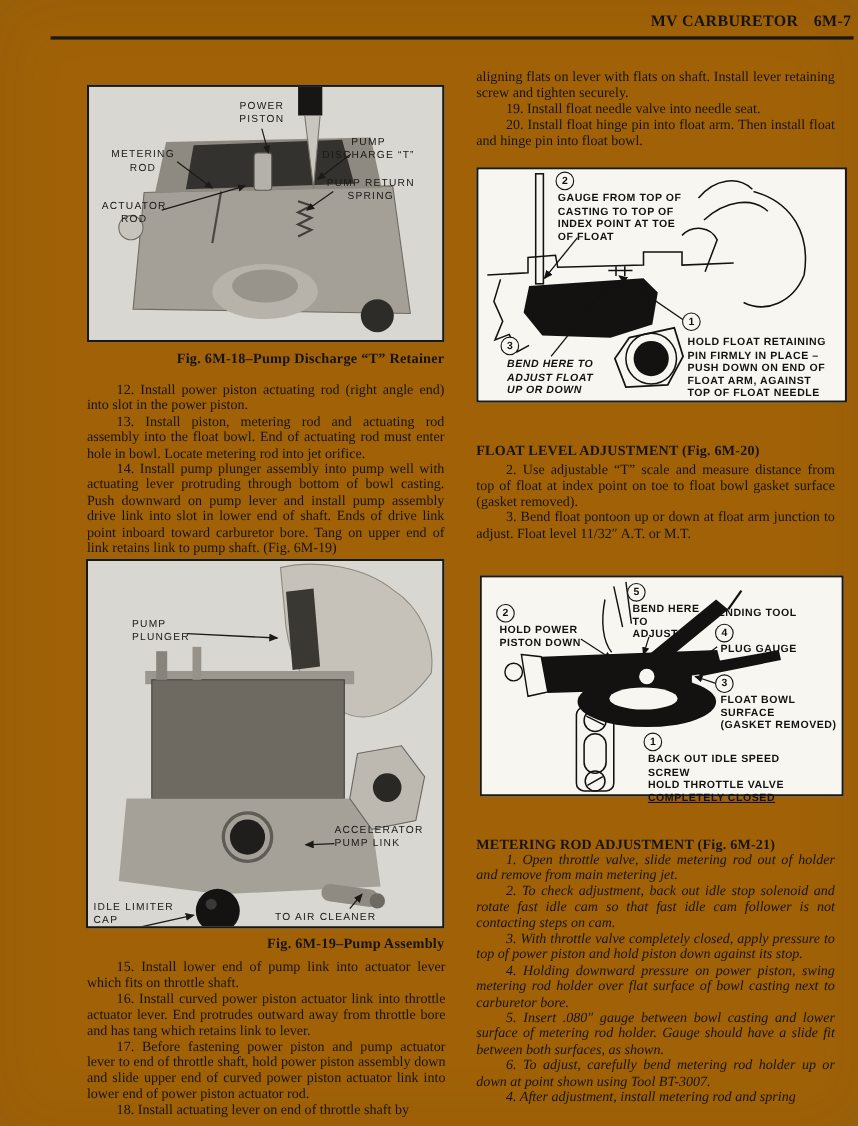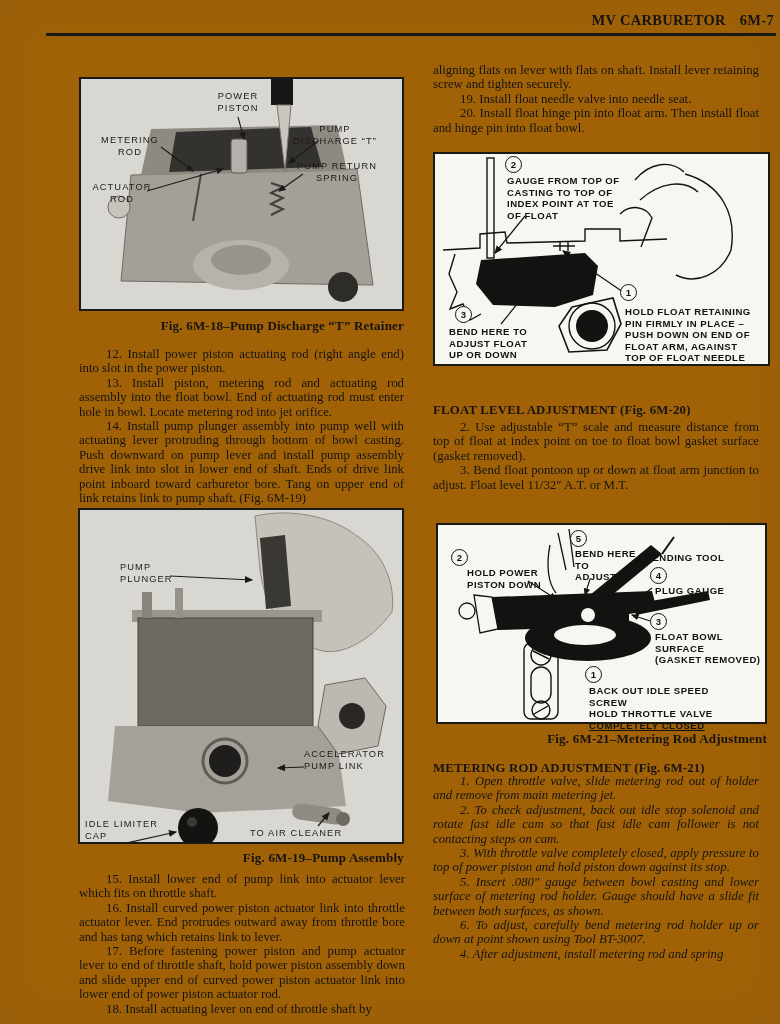--- a/index.html
+++ b/index.html
@@ -180,21 +180,21 @@
         <line x1="188" y1="138" x2="128" y2="97" marker-end="url(#a20)"></line>
         <line x1="66" y1="170" x2="116" y2="108" marker-end="url(#a20)"></line>
       </g>
     </svg>
     <div class="circ" style="left:70px;top:2px;">2</div>
     <div class="llabel" style="left:72px;top:21px;width:120px;">GAUGE FROM TOP OF
 CASTING TO TOP OF
 INDEX POINT AT TOE
 OF FLOAT</div>
     <div class="circ" style="left:20px;top:152px;">3</div>
-    <div class="llabel" style="left:14px;top:172px;width:96px;">BEND HERE TO
+    <div class="llabel" style="left:26px;top:172px;width:96px;font-style:italic;">BEND HERE TO
 ADJUST FLOAT
 UP OR DOWN</div>
     <div class="circ" style="left:185px;top:130px;">1</div>
     <div class="llabel" style="left:190px;top:152px;width:138px;">HOLD FLOAT RETAINING
 PIN FIRMLY IN PLACE –
 PUSH DOWN ON END OF
 FLOAT ARM, AGAINST
 TOP OF FLOAT NEEDLE</div>
   </div>
 
@@ -243,38 +243,38 @@
         <line x1="212" y1="96" x2="194" y2="90" marker-end="url(#a21)"></line>
         <line x1="209" y1="33" x2="196" y2="38"></line>
       </g>
     </svg>
     <div class="circ" style="left:132px;top:5px;">5</div>
     <div class="llabel" style="left:137px;top:23px;width:64px;">BEND HERE
 TO
 ADJUST</div>
     <div class="llabel" style="left:207px;top:27px;width:90px;">BENDING TOOL</div>
     <div class="circ" style="left:13px;top:24px;">2</div>
-    <div class="llabel" style="left:29px;top:42px;width:82px;">HOLD POWER
+    <div class="llabel" style="left:16px;top:42px;width:82px;">HOLD POWER
 PISTON DOWN</div>
     <div class="circ" style="left:212px;top:42px;">4</div>
     <div class="llabel" style="left:217px;top:60px;width:80px;">PLUG GAUGE</div>
     <div class="circ" style="left:212px;top:88px;">3</div>
     <div class="llabel" style="left:217px;top:106px;width:112px;">FLOAT BOWL
 SURFACE
 (GASKET REMOVED)</div>
     <div class="circ" style="left:147px;top:141px;">1</div>
     <div class="llabel" style="left:151px;top:160px;width:150px;"><span>BACK OUT IDLE SPEED SCREW
 HOLD THROTTLE VALVE</span>
 <span class="ul">COMPLETELY CLOSED</span></div>
   </div>
-  <div class="caption" style="left:436px;top:731px;width:331px;">Fig. 6M-21–Metering Rod Adjustment</div>
 
   <div class="sechead" style="left:433px;top:761px;">METERING ROD ADJUSTMENT (Fig. 6M-21)</div>
   <div class="tblock" style="left:433px;top:774px;width:326px;font-style:italic;">
     <p>1. Open throttle valve, slide metering rod out of holder and remove from main metering jet.</p>
     <p>2. To check adjustment, back out idle stop solenoid and rotate fast idle cam so that fast idle cam follower is not contacting steps on cam.</p>
     <p>3. With throttle valve completely closed, apply pressure to top of power piston and hold piston down against its stop.</p>
+    <p>4. Holding downward pressure on power piston, swing metering rod holder over flat surface of bowl casting next to carburetor bore.</p>
     <p>5. Insert .080″ gauge between bowl casting and lower surface of metering rod holder. Gauge should have a slide fit between both surfaces, as shown.</p>
     <p>6. To adjust, carefully bend metering rod holder up or down at point shown using Tool BT-3007.</p>
     <p>4. After adjustment, install metering rod and spring</p>
   </div>
 
 </div>
 
 </body></html>

